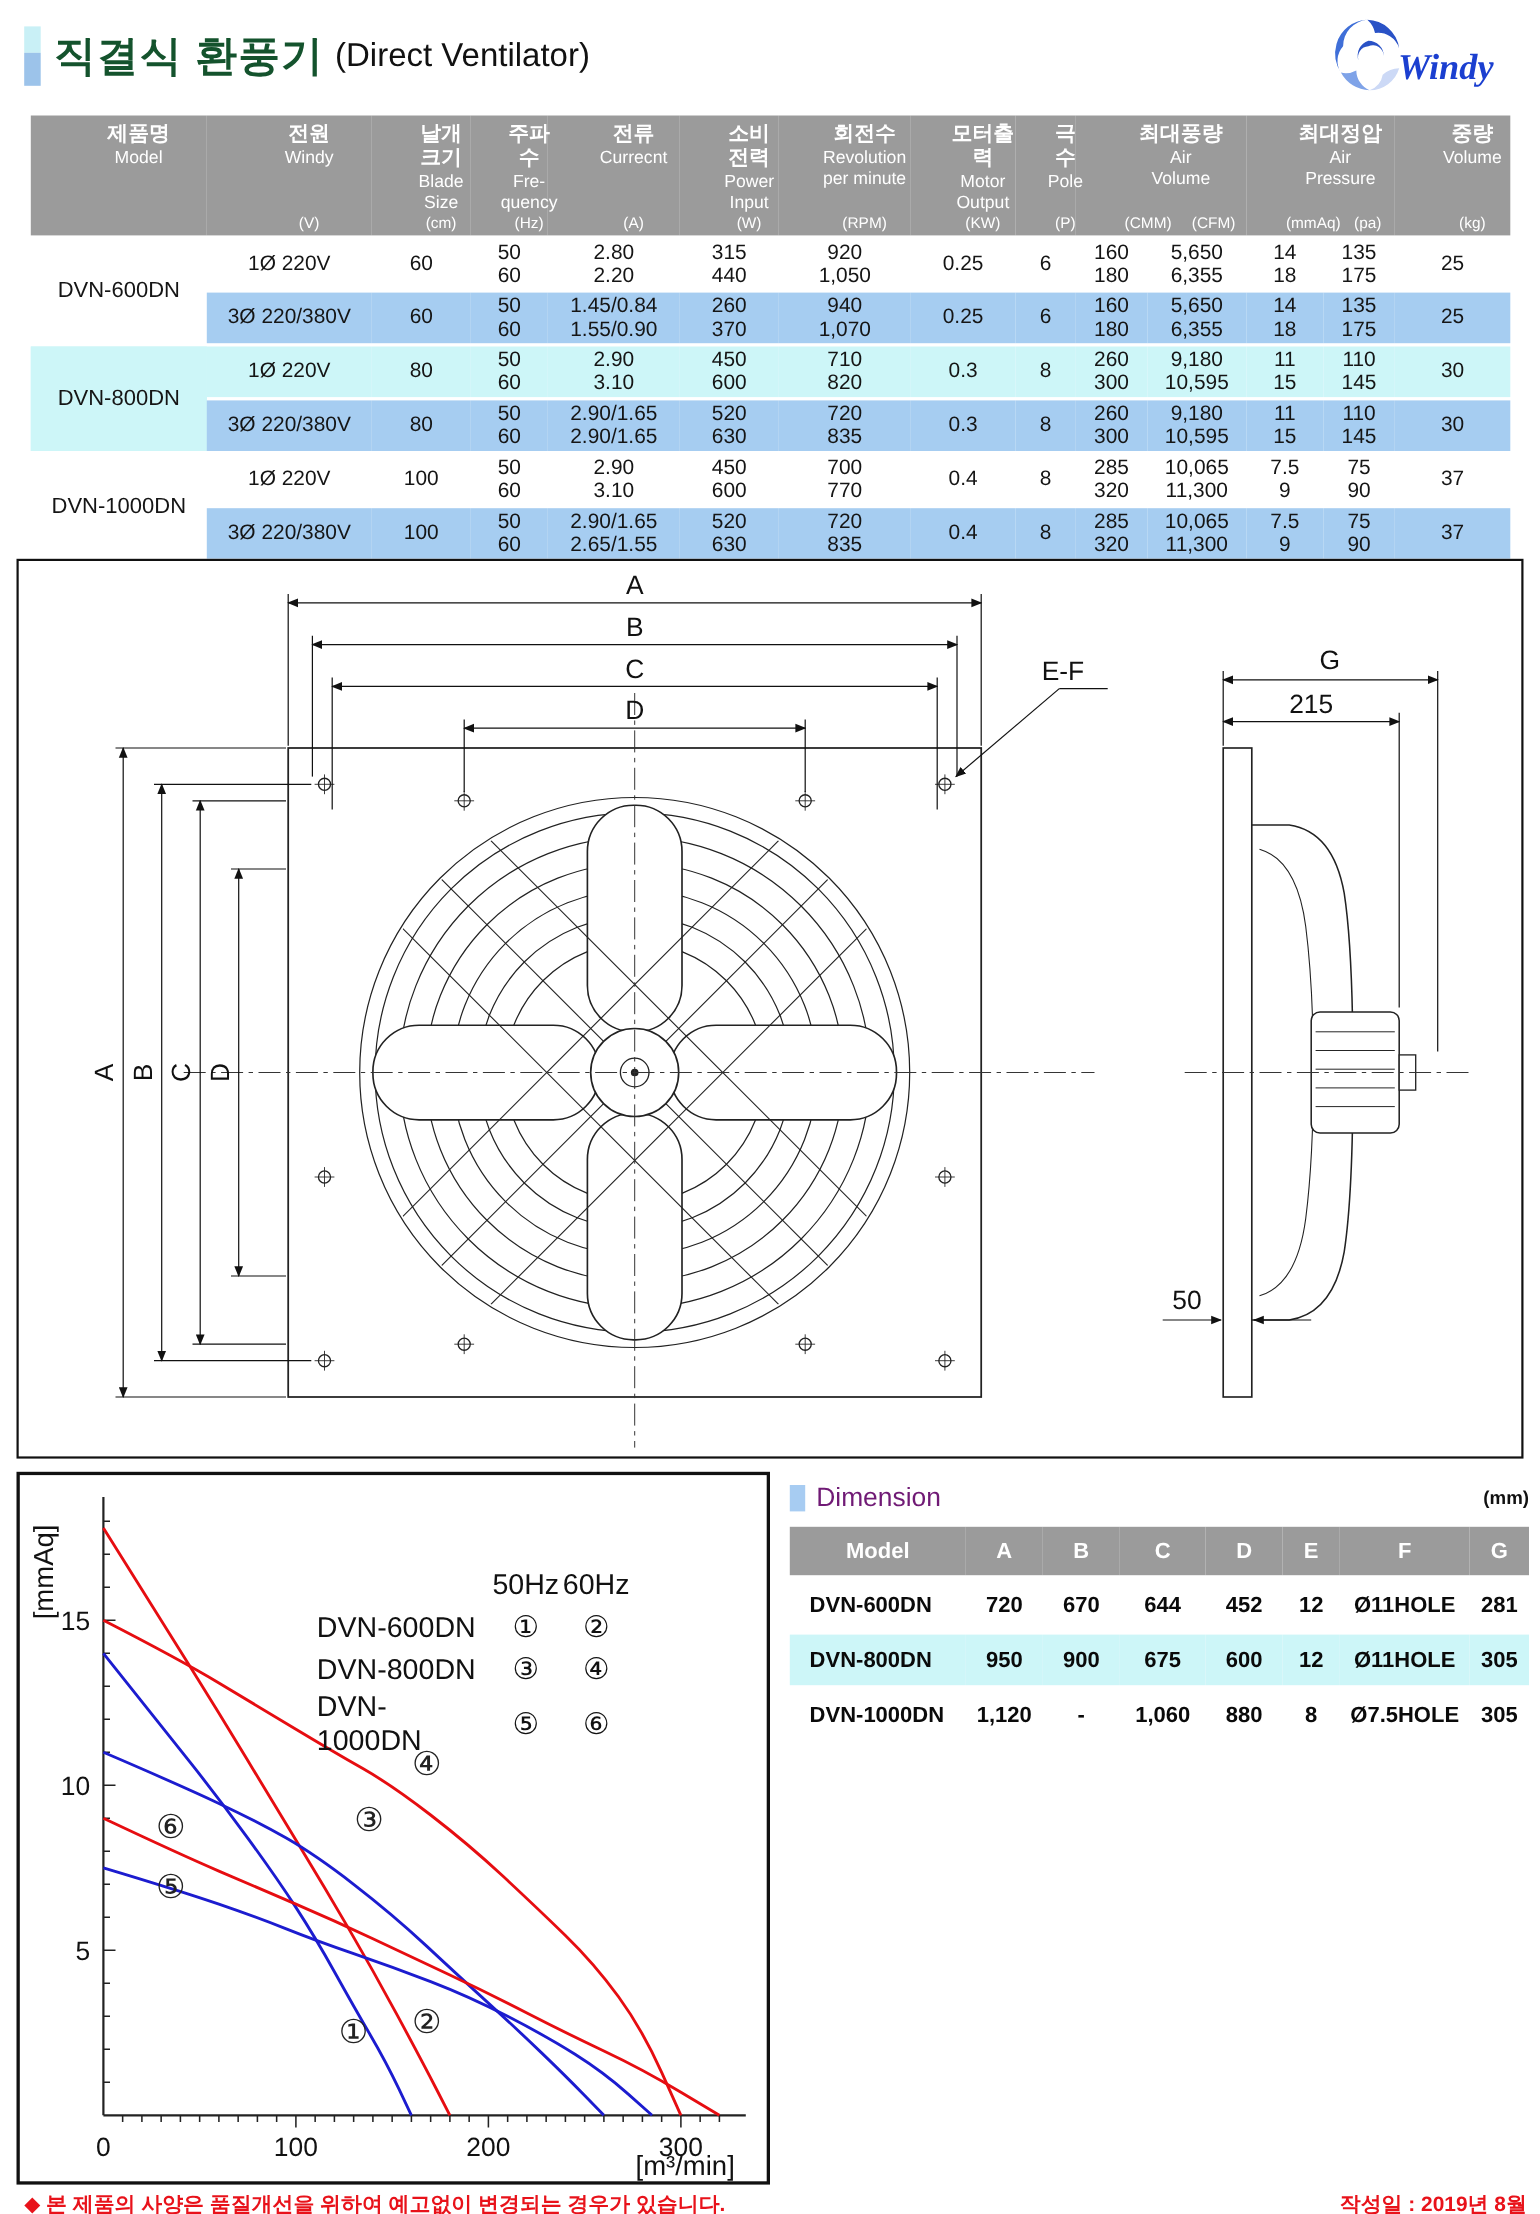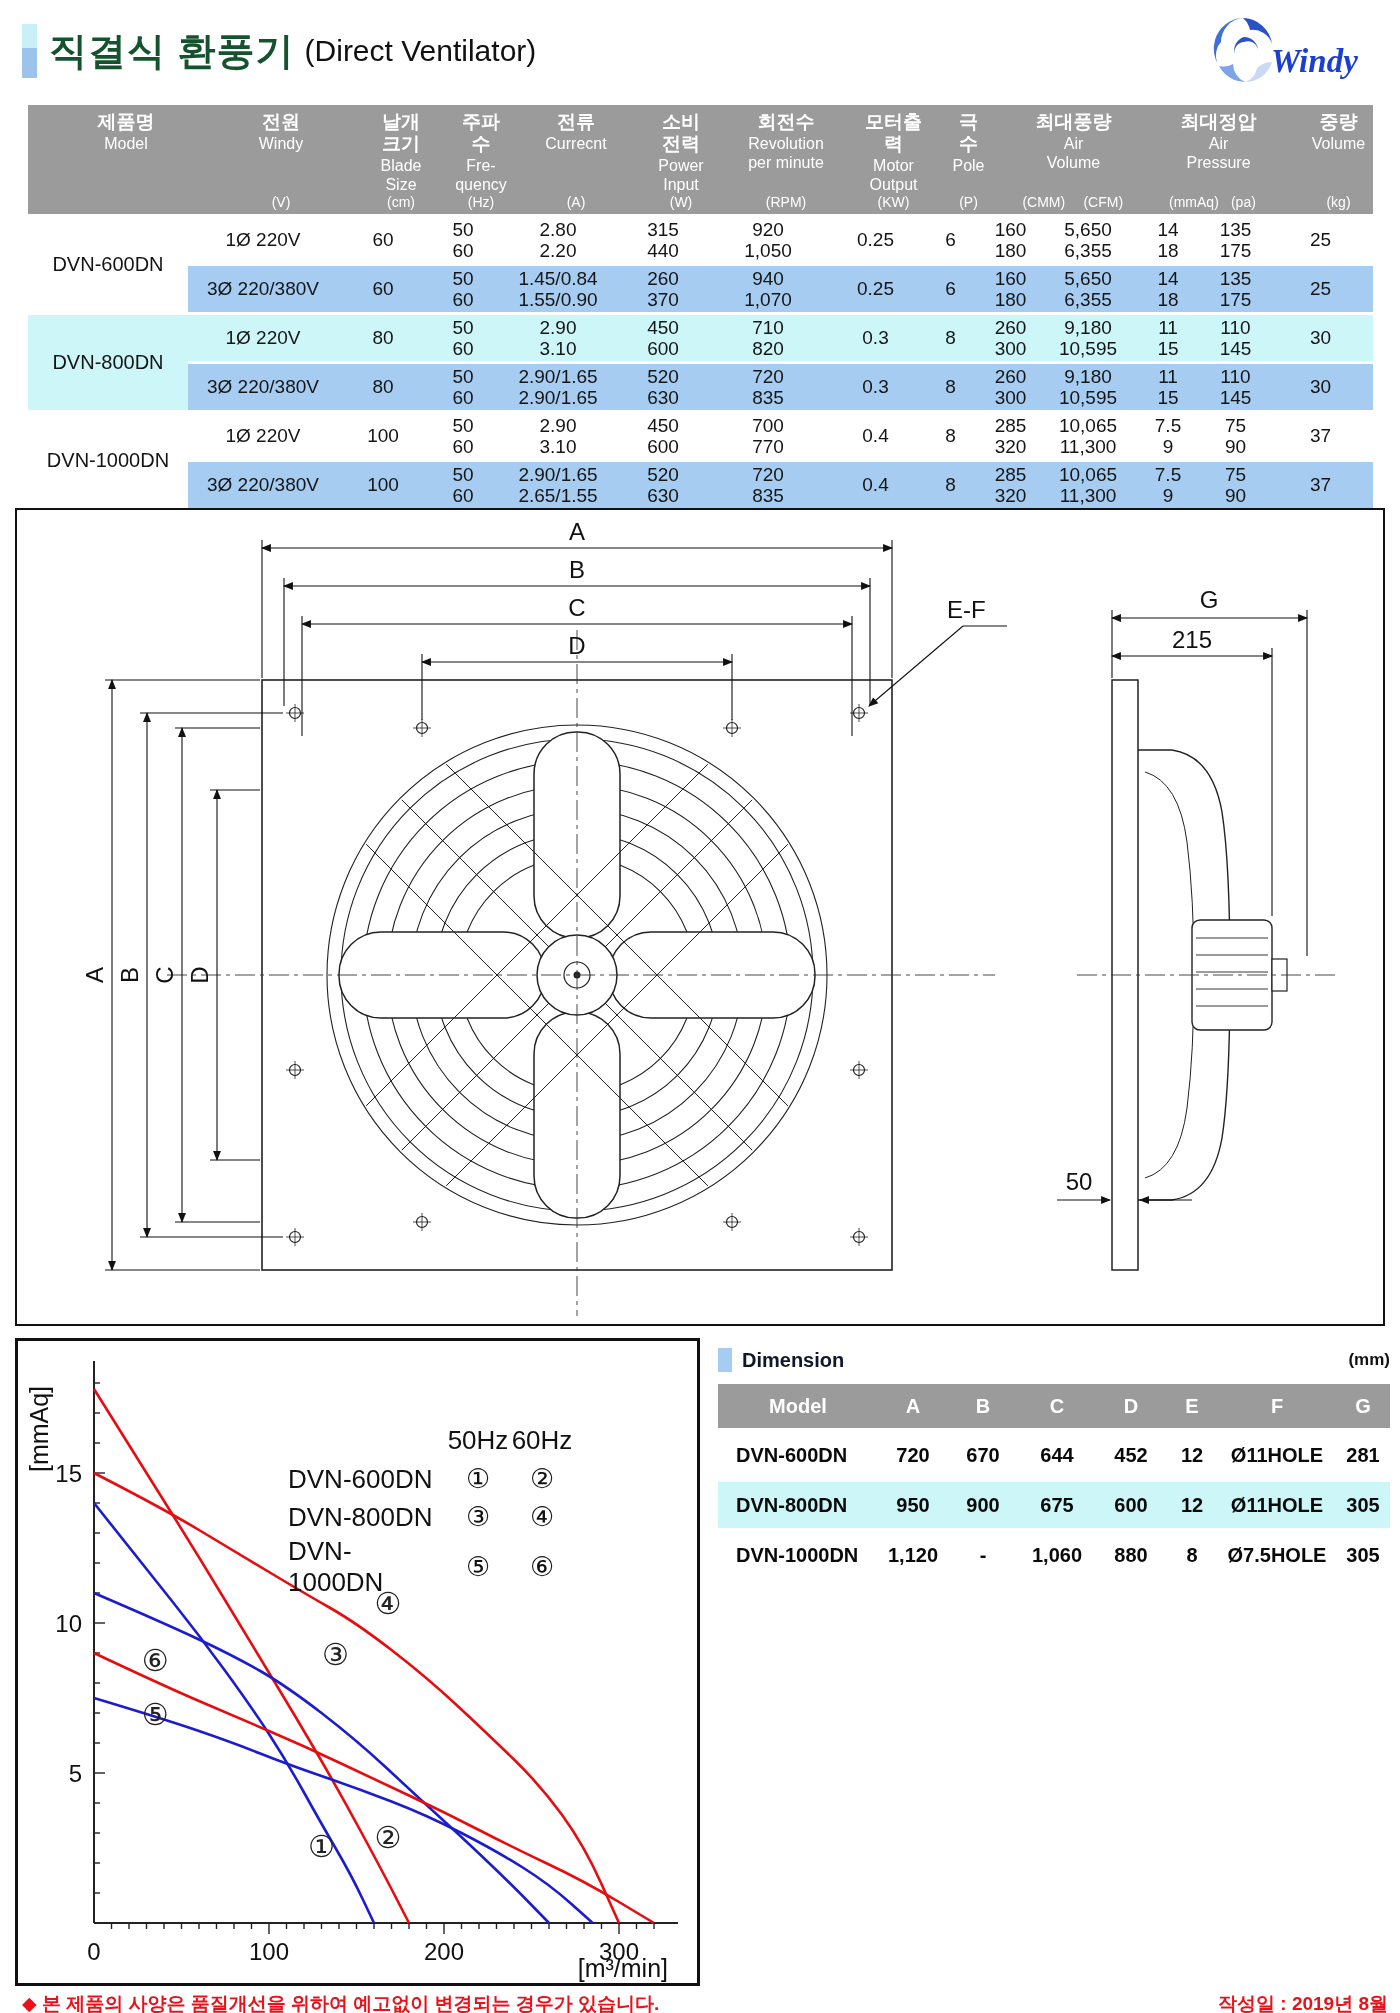--- a/index.html
+++ b/index.html
@@ -46,21 +46,21 @@
   .legend { position:absolute; left:256px; top:84px; }
   .lg-head { display:grid; grid-template-columns:64px 64px; margin-left:172px; font-size:26px; color:#111; text-align:center; margin-bottom:4px; }
   .lg-row { display:grid; grid-template-columns:172px 64px 64px; font-size:26px; color:#111; height:38px; align-items:center; }
   .lg-row .mdl { text-align:left; padding-left:14px; }
   .lg-row .cnum { text-align:center; font-size:27px; }
 
   
   .dim-wrap { position:absolute; left:718px; top:1348px; width:672px; }
   .dim-title { display:flex; align-items:center; }
   .dim-accent { width:14px; height:24px; background:#a7ccf2; margin-right:10px; }
-  .dim-title .t { font-size:20px; font-weight:bold; color:#0f172a; flex:1; }
+  .dim-title .t { font-size:24px; font-weight:normal; color:#701a75; flex:1; }
   .dim-title .mm { font-size:17px; font-weight:bold; color:#111; }
   table.dim { width:100%; border-collapse:separate; border-spacing:0 4px; table-layout:fixed; margin-top:8px; }
   table.dim th { background:#9b9b9b; color:#fff; font-size:20px; font-weight:bold; height:44px; }
   table.dim td { font-size:20px; font-weight:bold; color:#0a0a0a; text-align:center; height:46px; }
   table.dim td.mdl { text-align:left; padding-left:18px; }
 
   
   .foot-note { position:absolute; left:22px; top:1991px; font-size:19px; font-weight:bold; color:#e8121a; }
   .foot-date { position:absolute; right:12px; top:1991px; font-size:19px; font-weight:bold; color:#e8121a; }
 </style>

